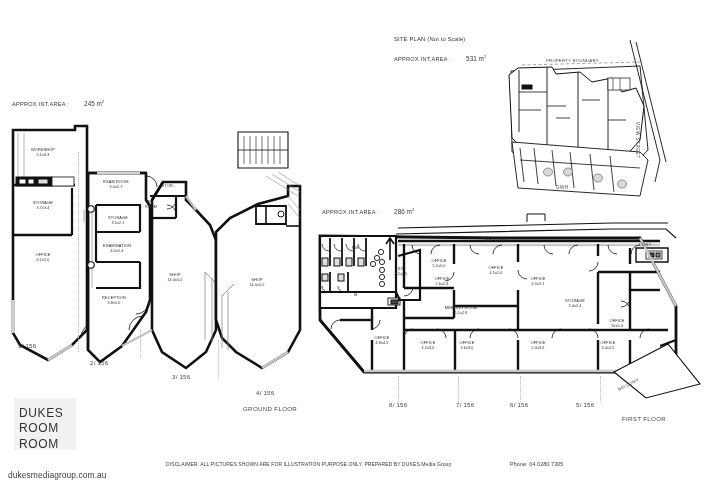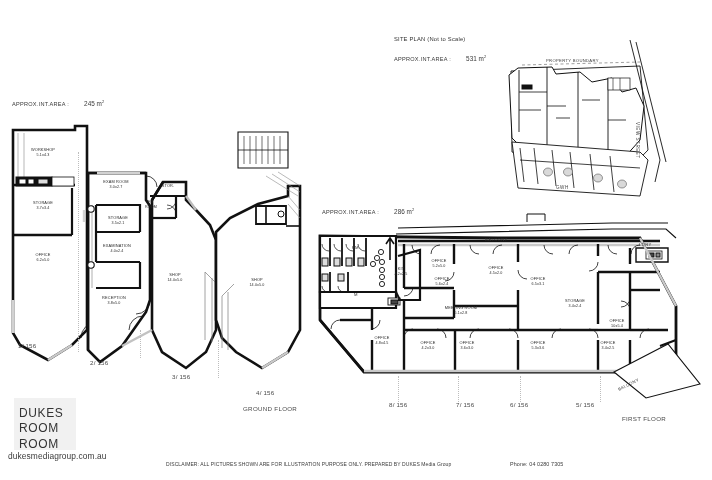--- a/index.html
+++ b/index.html
@@ -36,21 +36,21 @@
 
   
   .logo{
     position:absolute;left:14px;top:398px;width:62px;height:52px;background:#f1f1f1;
   }
   .logo span{
     display:block;font-size:12px;letter-spacing:.6px;color:#333;font-weight:400;
     padding-left:5px;line-height:1.28;
   }
   .logo .l1{padding-top:8px;}
-  .site{position:absolute;left:8px;top:451px;font-size:8.4px;color:#3b3b3b;letter-spacing:.1px;}
+  .site{position:absolute;left:8px;top:470px;font-size:8.4px;color:#3b3b3b;letter-spacing:.1px;}
   .disclaimer{position:absolute;left:166px;top:461px;font-size:5px;color:#3b3b3b;letter-spacing:.1px;white-space:nowrap;}
   .phone{position:absolute;left:510px;top:461px;font-size:5.4px;color:#3b3b3b;letter-spacing:.1px;white-space:nowrap;}
 
   .vstreet{position:absolute;left:640px;top:122px;font-size:4.6px;letter-spacing:.5px;color:#444;
     transform:rotate(90deg);transform-origin:left top;white-space:nowrap;}
   .gwh{position:absolute;left:556px;top:185px;font-size:4.6px;letter-spacing:.5px;color:#444;}
   .propb{position:absolute;left:546px;top:58px;font-size:4.2px;letter-spacing:.3px;color:#444;}
   .balc{position:absolute;font-size:4.2px;letter-spacing:.4px;color:#333;}
 </style>
 </head>

